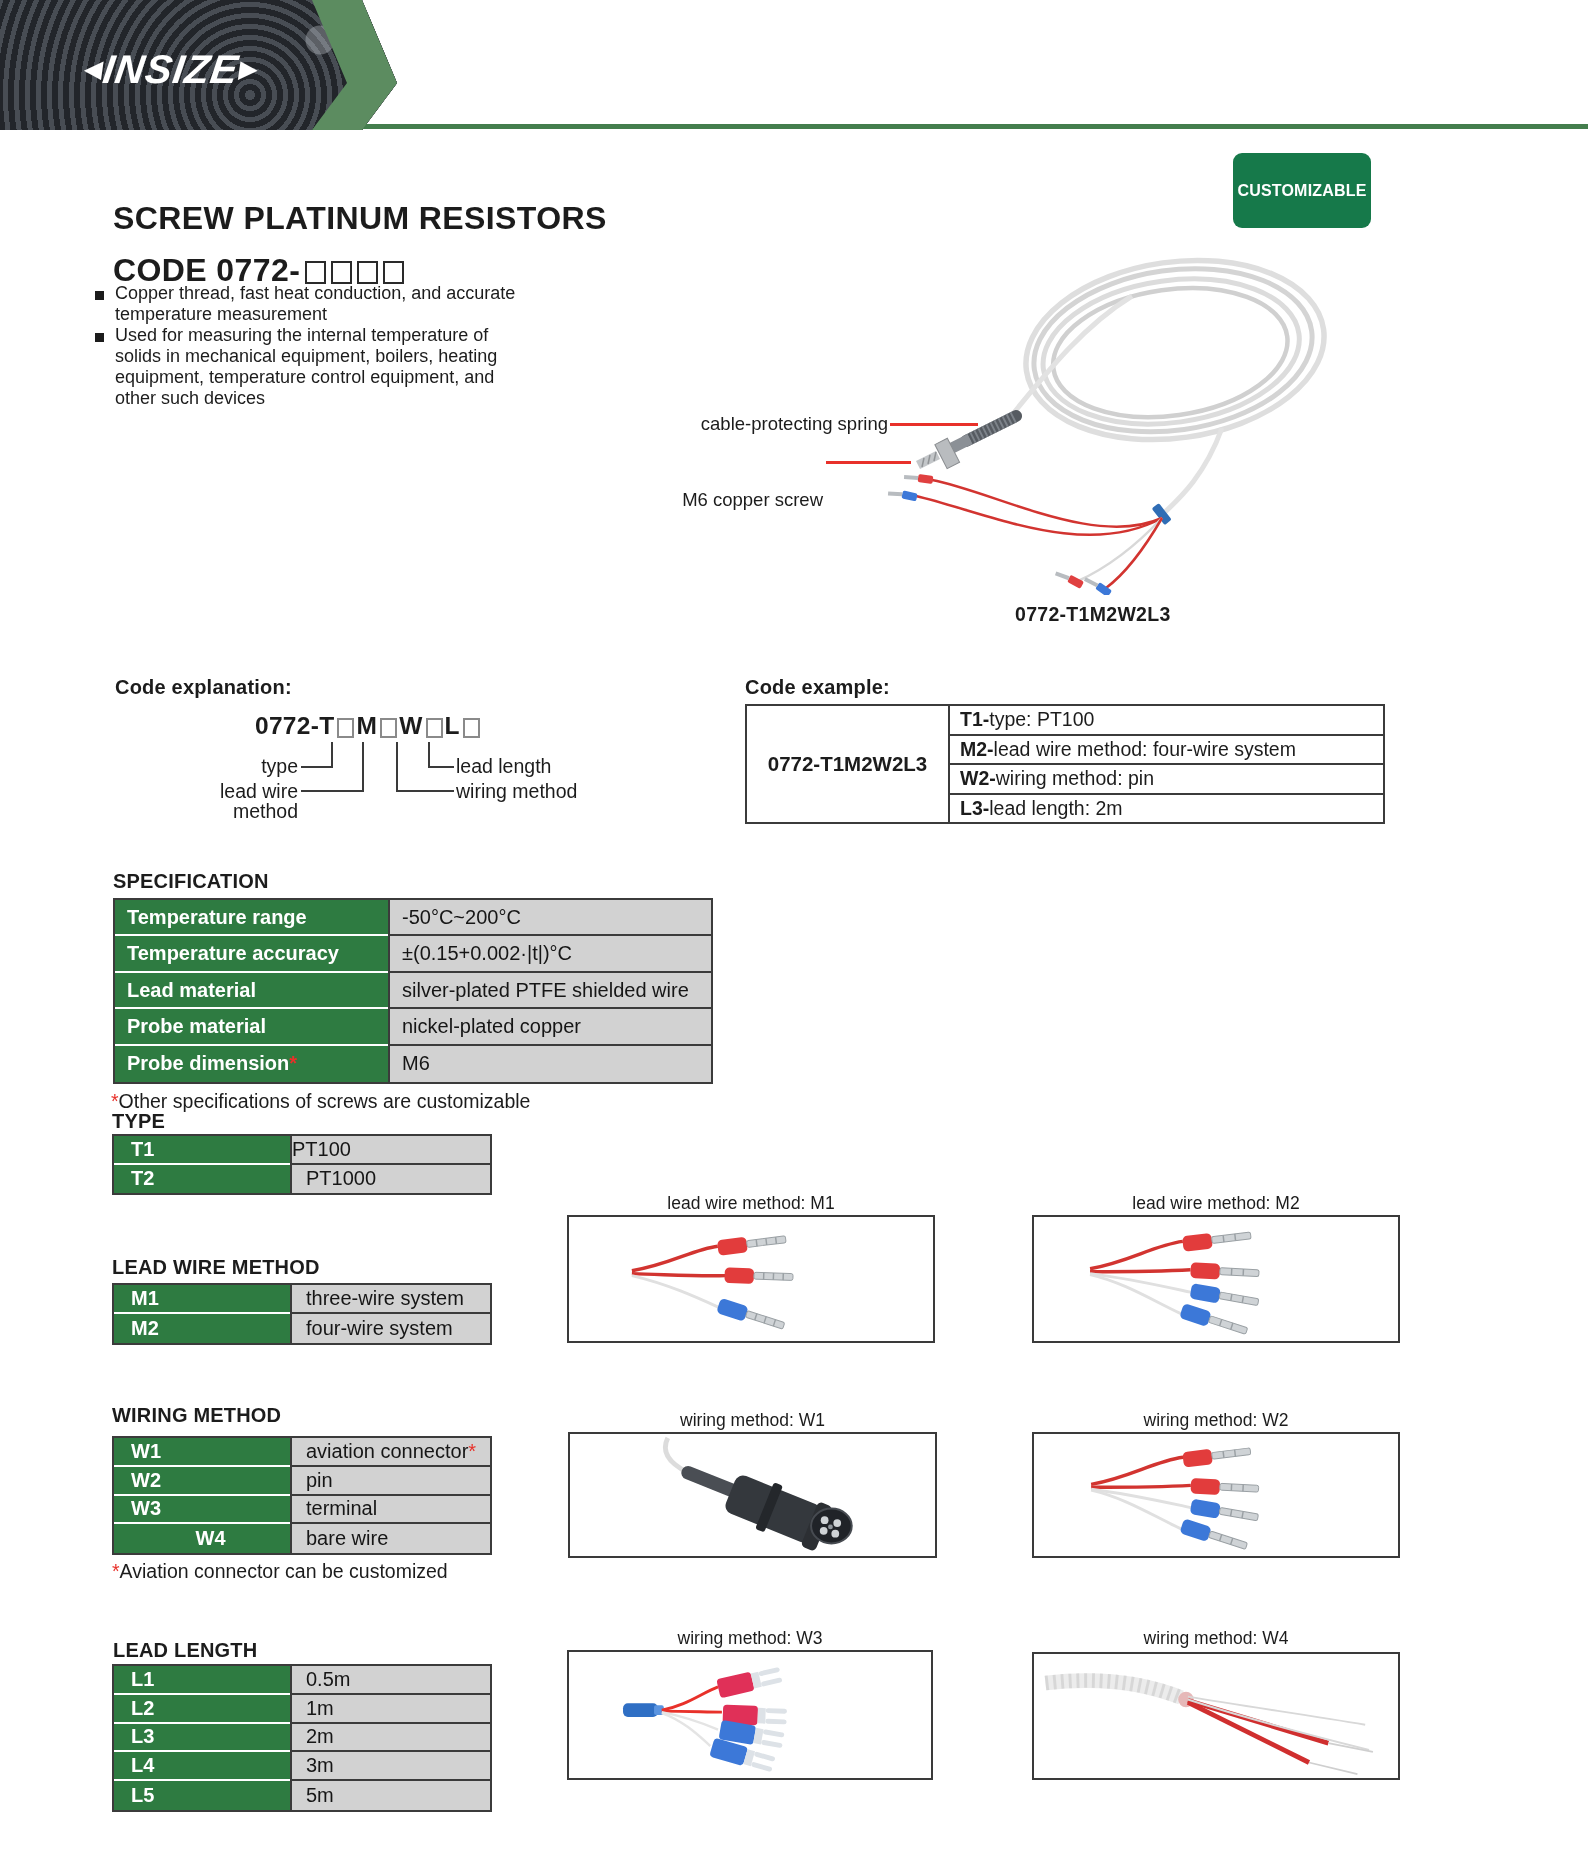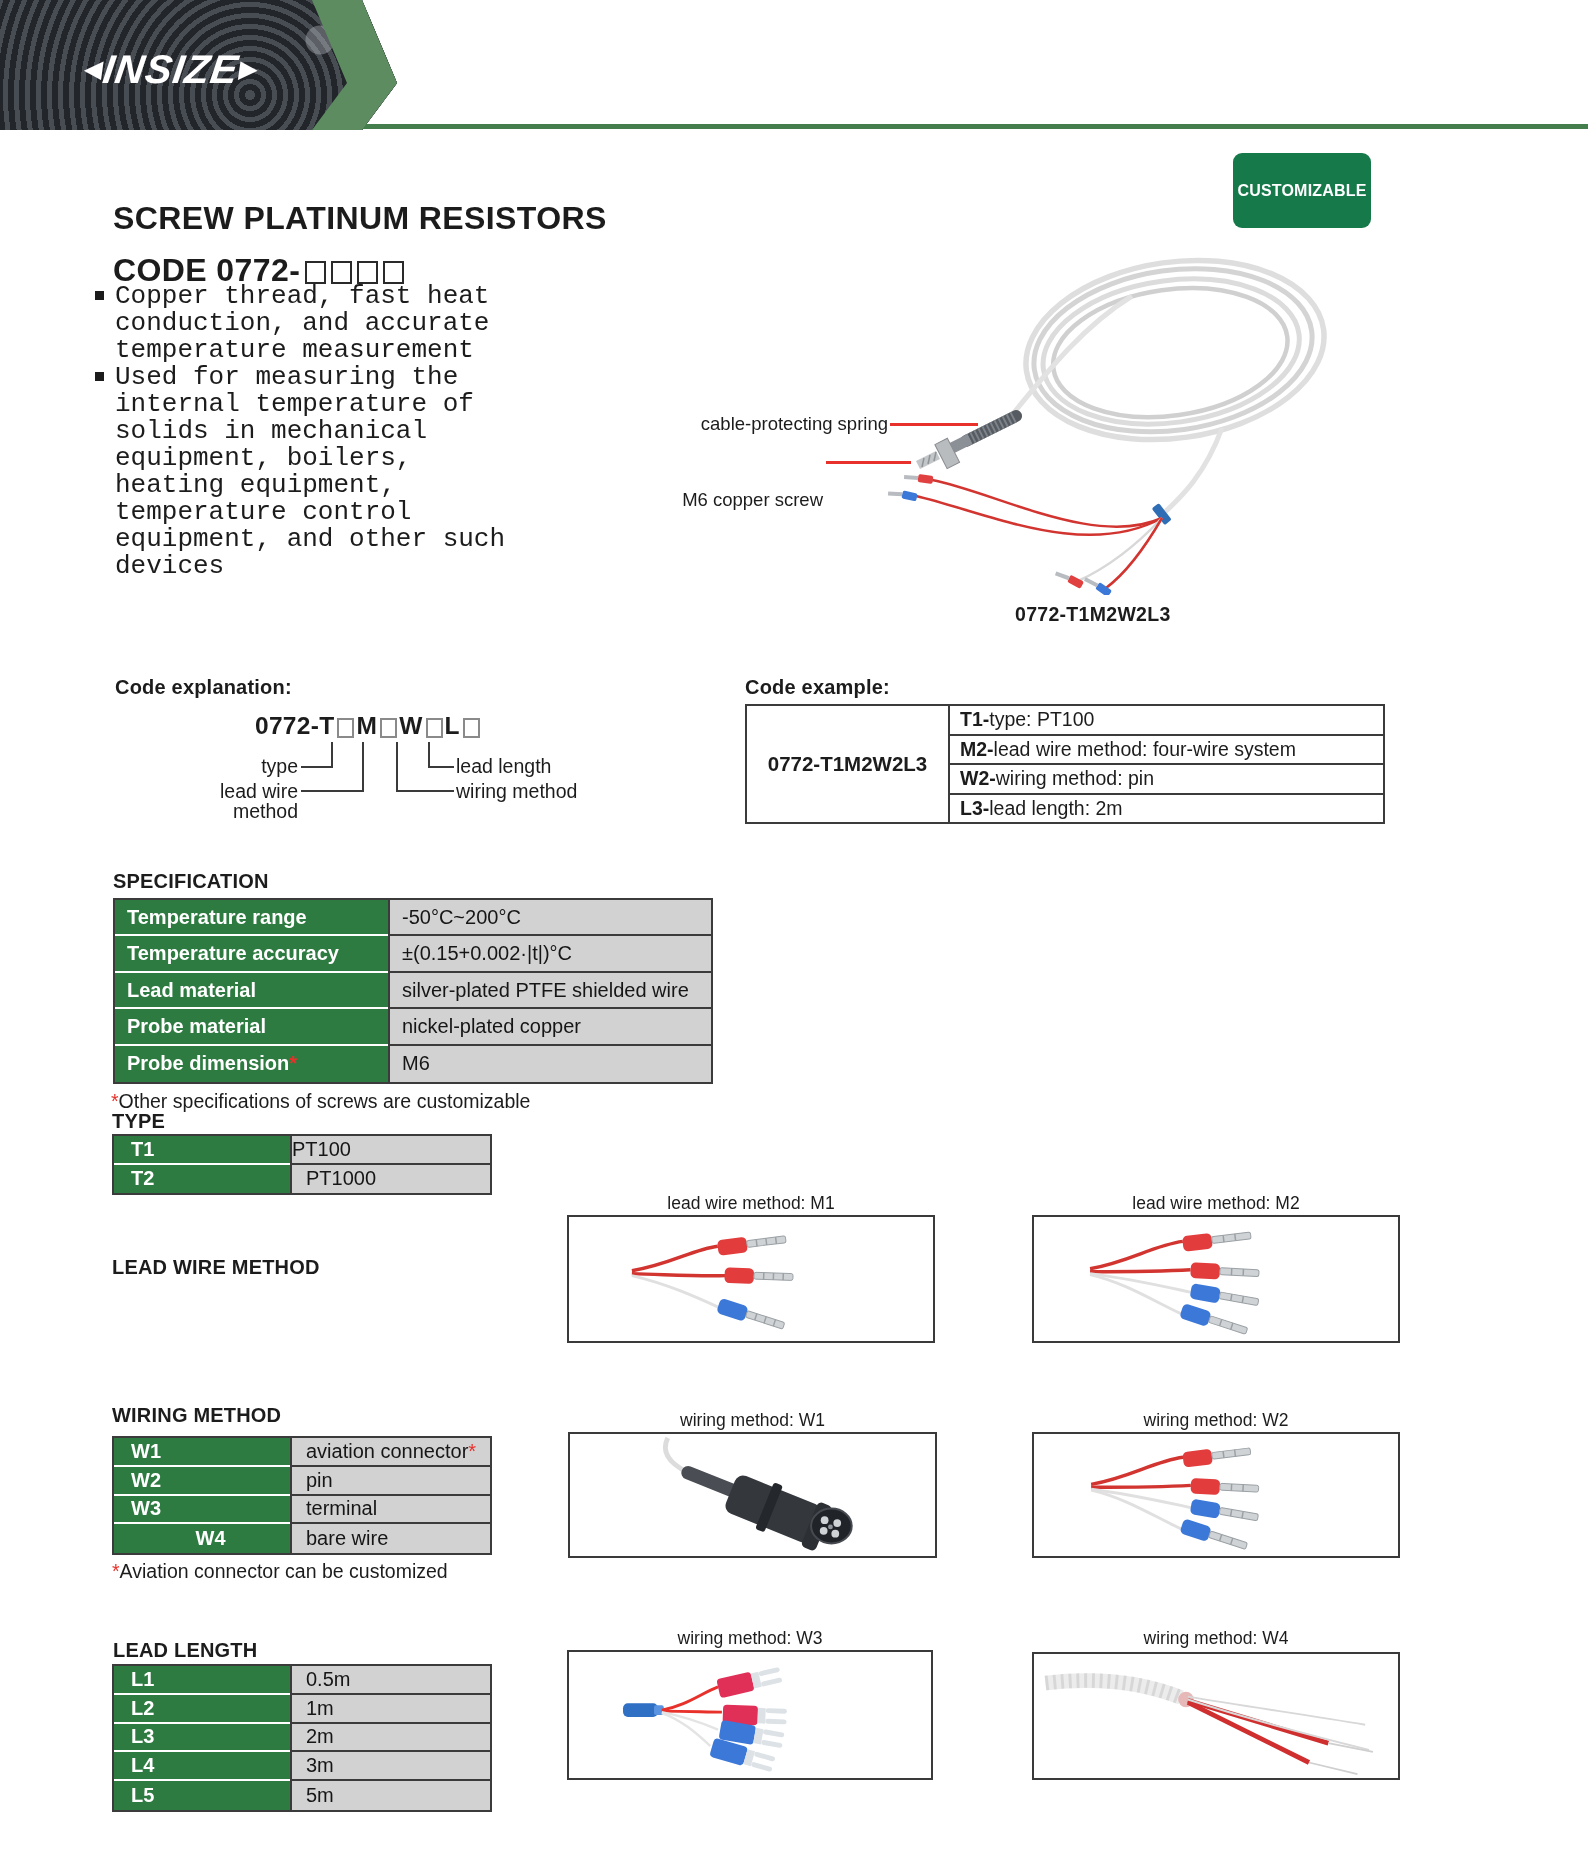--- a/index.html
+++ b/index.html
@@ -30,21 +30,21 @@
   .title1{left:113px;top:200px;font-size:32px;font-weight:bold;letter-spacing:.4px;}
   .title2{left:113px;top:252px;font-size:32px;font-weight:bold;letter-spacing:.4px;display:flex;align-items:center;}
   .sq{display:inline-block;width:17px;height:19px;border:2.5px solid #2a2a2a;margin-left:5px;margin-top:4px;}
   .badge{left:1233px;top:153px;width:138px;height:75px;background:#16794a;border-radius:9px;
          display:flex;align-items:center;justify-content:center;color:#fff;font-weight:bold;font-size:16px;letter-spacing:.2px;}
 
   
   .features{left:95px;top:283px;width:430px;}
   .feat{display:flex;margin:0;}
   .feat .dot{flex:0 0 9px;width:9px;height:9px;background:#1c1c1c;margin:8px 11px 0 0;}
-  .feat .ftxt{font-size:26px;line-height:27px;font-family:Liberation Mono, monospace;}
+  .feat .ftxt{font-size:18px;line-height:21px;}
 
   
   .lbl{font-size:18.5px;line-height:19px;}
   .redline{background:#e8312a;height:2.5px;}
   .main-caption{font-size:19.5px;font-weight:bold;letter-spacing:.3px;}
 
   
   .sec-h{font-size:20px;font-weight:bold;letter-spacing:.2px;}
   .ce-code{font-size:24.5px;font-weight:bold;letter-spacing:.3px;display:flex;align-items:center;}
   .ce-sq{display:inline-block;width:13px;height:16px;border:2px solid #8a8a8a;margin:3px 2px 0 3px;}
@@ -255,20 +255,34 @@
     </div>
     <div class="grow">
       <div class="gl" style="flex:0 0 176px;padding-left:17px;">
           <span>T2</span>
         </div>
       <div class="gv" style="flex:1;padding-left:14px;">PT1000</div>
     </div>
   </div>
 
   <div class="abs sec-h" style="left:112px;top:1256px;">LEAD WIRE METHOD</div>
+  <div class="abs gtable" style="left:112px;top:1283px;width:380px;height:62px;">
+    <div class="grow">
+      <div class="gl" style="flex:0 0 176px;padding-left:17px;">
+          <span>M1</span>
+        </div>
+      <div class="gv" style="flex:1;padding-left:14px;">three-wire system</div>
+    </div>
+    <div class="grow">
+      <div class="gl" style="flex:0 0 176px;padding-left:17px;">
+          <span>M2</span>
+        </div>
+      <div class="gv" style="flex:1;padding-left:14px;">four-wire system</div>
+    </div>
+  </div>
 
   <div class="abs sec-h" style="left:112px;top:1404px;">WIRING METHOD</div>
   <div class="abs gtable" style="left:112px;top:1436px;width:380px;height:119px;">
     <div class="grow">
       <div class="gl" style="flex:0 0 176px;padding-left:17px;">
           <span>W1</span>
         </div>
       <div class="gv" style="flex:1;padding-left:14px;">
           <span>aviation connector</span>
           <span class="red">*</span>

